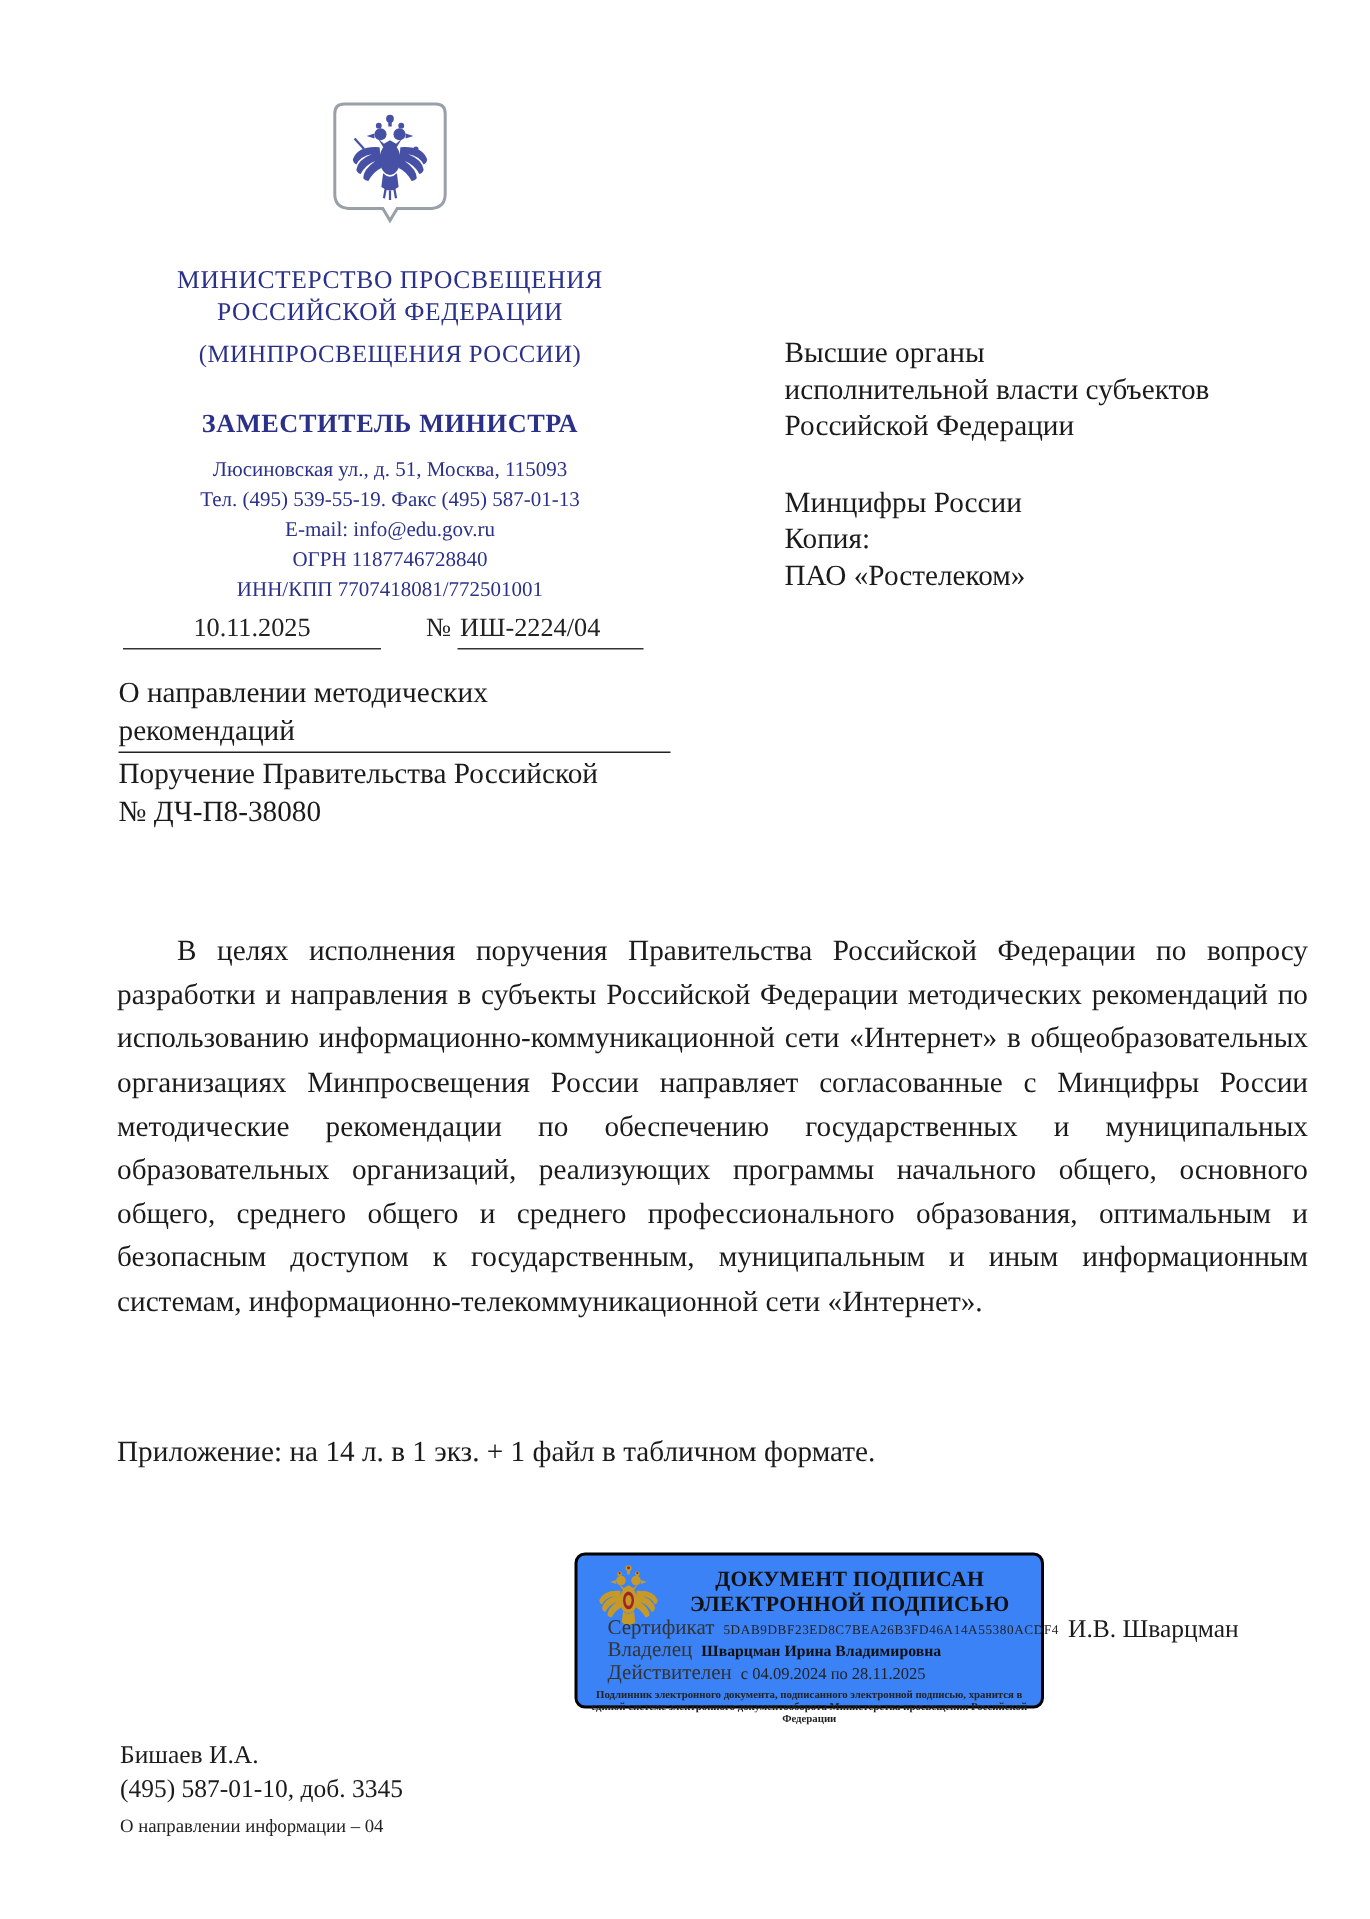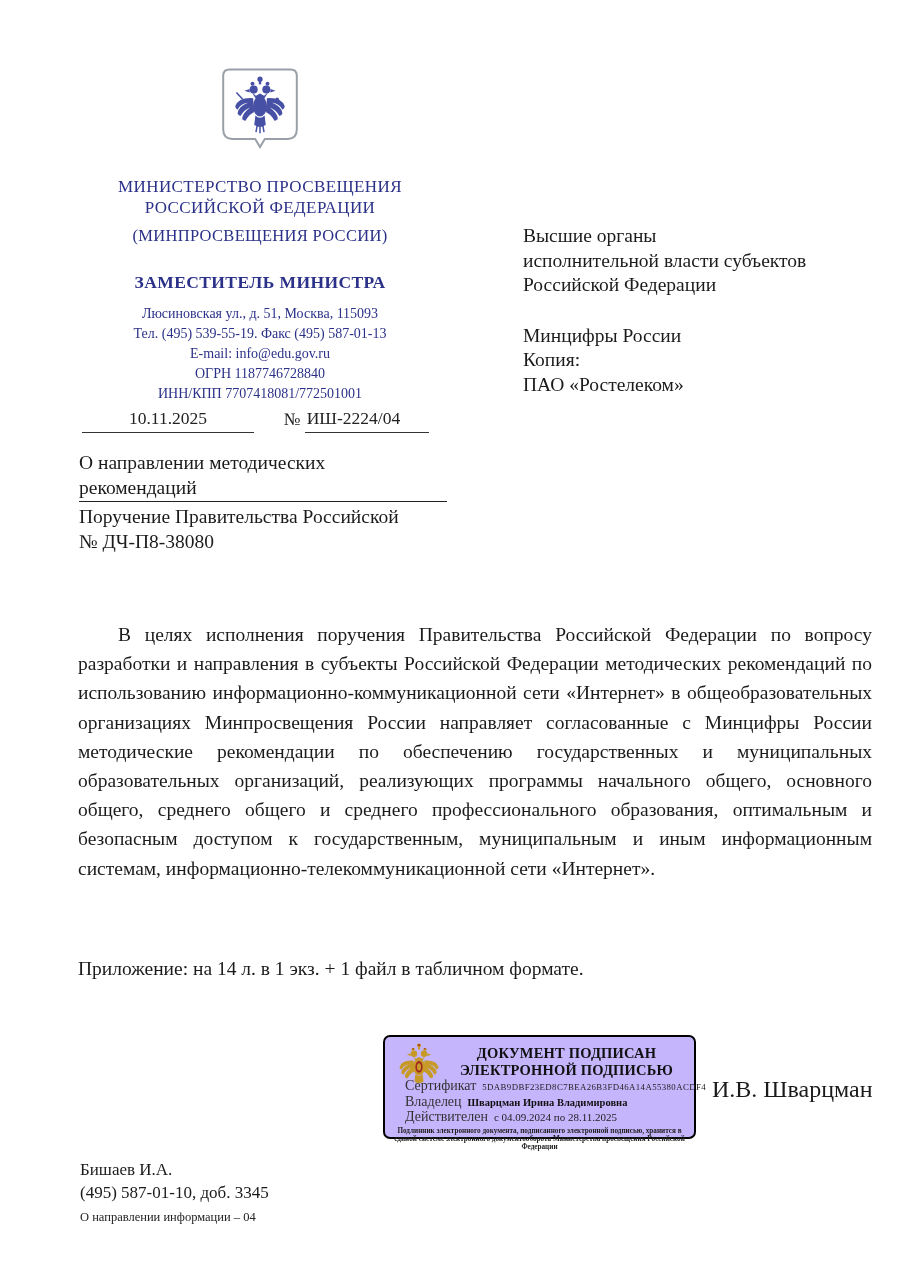--- a/index.html
+++ b/index.html
@@ -15,21 +15,21 @@
     color:#2b3188; text-align:center;
   }
   .emblem-shield { width:80px; height:94px; }
   .ministry-name { margin-top:16px; font-size:17px; line-height:21px; letter-spacing:0.4px; font-weight:500; }
   .ministry-short { margin-top:8px; font-size:16.5px; letter-spacing:0.3px; }
   .minister-post { margin-top:26px; font-size:17.5px; font-weight:bold; letter-spacing:0.4px;text-align:center; }
   .contact-block { margin-top:11px; font-size:14px; line-height:20px; }
   
   .date-row {
     position:absolute; left:82px; top:408px; width:352px;
-    display:flex; align-items:center; font-size:17.5px; color:#222;
+    display:flex; align-items:flex-start; font-size:17.5px; color:#222;
   }
   .u-seg { border-bottom:1.6px solid #333; text-align:center; padding-bottom:3px; }
   .seg-date { width:172px; }
   .no-sign { margin-left:30px; margin-right:4px; padding-bottom:3px; }
   .seg-num { width:122px; text-align:left; padding-left:2px; }
   
   .recipient { position:absolute; left:523px; top:224px; width:360px; font-size:19.5px; line-height:24.5px; }
   .copy-block { margin-top:26px; }
   
   .subject { position:absolute; left:79px; top:450px; width:368px; font-size:19.5px; line-height:25px; }
@@ -37,37 +37,37 @@
   
   .body-par {
     position:absolute; left:78px; top:620px; width:794px;
     font-size:19.5px; line-height:29.2px; text-align:justify; text-indent:40px;
   }
   .attachment { position:absolute; left:78px; top:958px; width:794px; font-size:19.5px; }
   
   .stamp {
     position:absolute; left:383px; top:1035px; width:313px; height:104px;
     border:2.2px solid #000; border-radius:7px; box-sizing:border-box;
-    padding:3px 7px 2px 7px; background:#c4b5fd;
+    padding:3px 7px 2px 7px; background:#3b82f6;
   }
   .stamp-head { display:flex; align-items:flex-start; }
   .stamp-emblem { width:54px; height:50px; flex:0 0 auto; margin-top:1px; }
   .stamp-title { flex:1; text-align:center; font-weight:bold; font-size:14.5px; line-height:17px; padding-top:5px; letter-spacing:0.2px; color:#111; }
   .stamp-rows { margin-top:-12px; }
   .stamp-row { display:flex; align-items:baseline; gap:6px; line-height:14.5px; white-space:nowrap;margin-left:13px; }
   .stamp-label { font-size:14px; color:#333; }
   .cert-value { font-size:8.8px; letter-spacing:0.4px; color:#222; }
   .owner-value { font-size:10.5px; font-weight:bold; color:#111; }
   .valid-value { font-size:11px; color:#222; }
   .stamp-footnote {
     margin-top:2px; font-size:7.2px; line-height:8.4px; font-weight:bold;
     text-align:center; color:#222;
   }
   
-  .sign-name { position:absolute; left:712px; top:1076px; width:170px; font-size:24px; }
+  .sign-name { position:absolute; left:712px; top:1076px; width:170px; font-size:17px; }
   .executor { position:absolute; left:80px; top:1158px; font-size:17px; line-height:23px; }
   .footer-note { position:absolute; left:80px; top:1210px; font-size:12.5px; color:#222; }
 </style>
 </head>
 <body>
 
 <div class="page">
 
   <div class="letterhead">
     <svg class="emblem-shield" viewBox="0 0 100 115">

